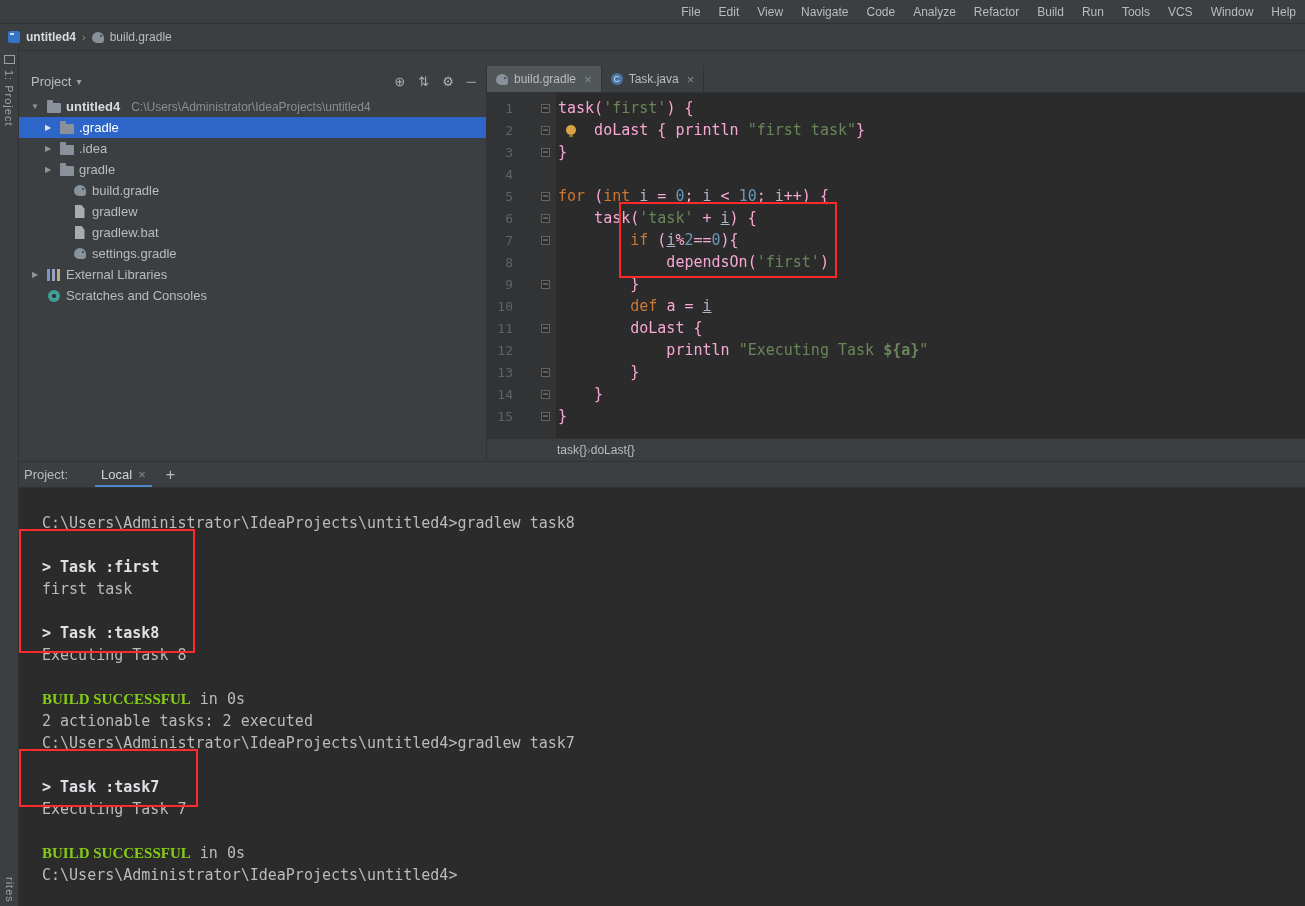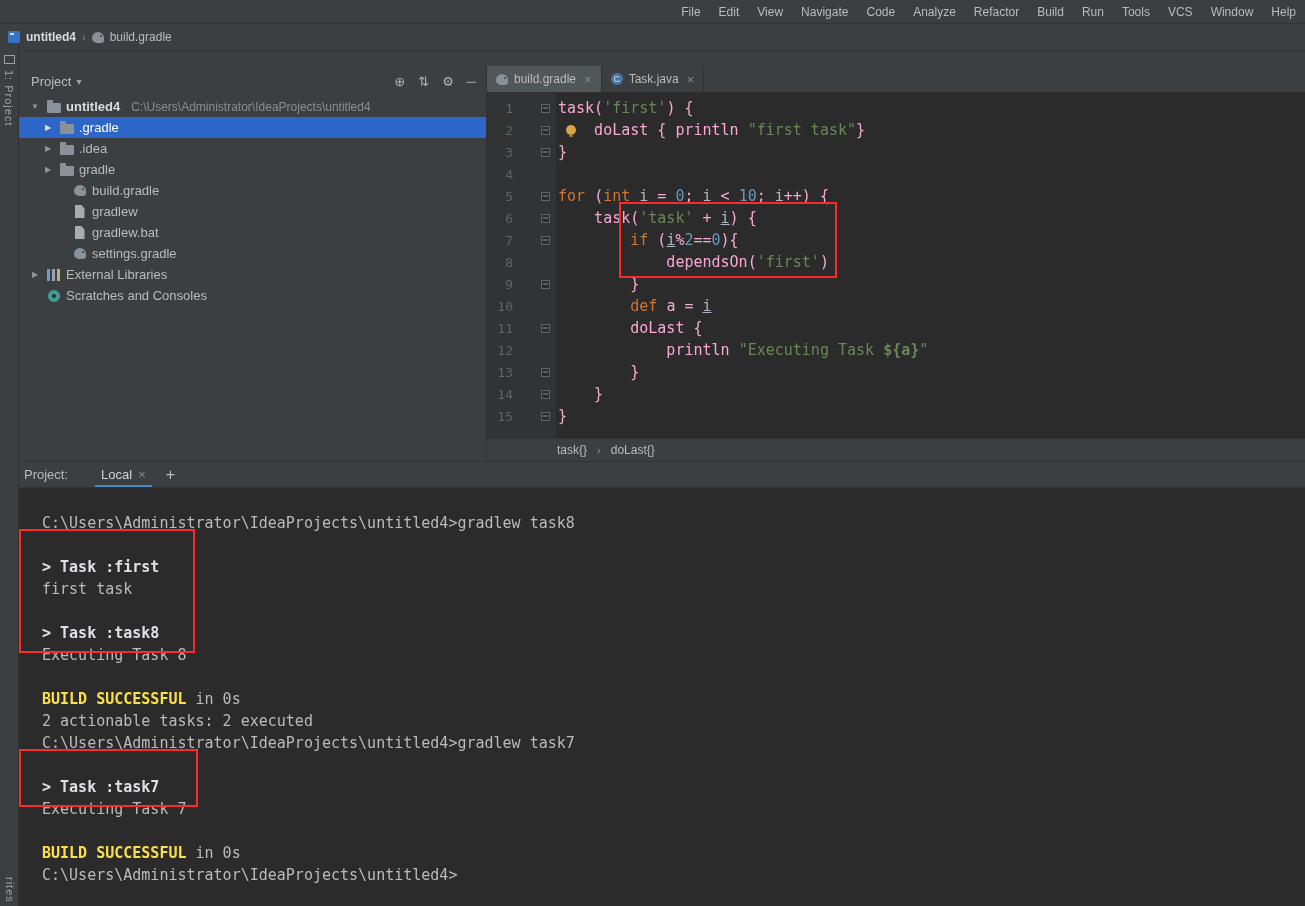--- a/index.html
+++ b/index.html
@@ -91,37 +91,37 @@
   .fold::after { content:''; position:absolute; left:1px; right:1px; top:50%; height:1px;
                  background:#8a9196; transform:translateY(-50%); }
   .code-text { white-space:pre; position:relative; padding-left:2px; flex:1; line-height:22px; }
   .tok-p { color:#f9a8d4; } .tok-k { color:#cc7832; } .tok-s { color:#6a8759; }
   .tok-n { color:#6897bb; } .tok-u { color:#a9b7c6; text-decoration:underline; }
   .tok-gv { color:#6a8759; font-weight:bold; }
   .bulb { position:absolute; left:10px; top:6px; width:10px; height:10px; border-radius:50%;
           background:#d9a343; }
   .bulb::after { content:''; position:absolute; left:3px; bottom:-2px; width:4px; height:2px; background:#8a7430; }
   .crumbs { height:23px; background:#3c3f41; border-top:1px solid #323232; display:flex;
-            align-items:center; gap:10px; padding-left:70px; font-size:12px; color:#bbbbbb; }
+            align-items:center; padding-left:70px; font-size:12px; color:#bbbbbb; }
 
   
   .terminal { height:466px; display:flex; flex-direction:column; border-top:1px solid #323232; }
   .term-header { height:26px; background:#3c3f41; display:flex; align-items:stretch;
                  border-bottom:1px solid #323232; padding-left:5px; }
   .term-label { font-size:13px; color:#bbbbbb; display:flex; align-items:center; margin-right:25px; }
   .term-tab { position:relative; display:flex; align-items:center; gap:6px; padding:0 8px;
               font-size:13px; color:#d0d3d6; }
   .term-tab::after { content:''; position:absolute; left:2px; right:2px; bottom:0; height:2px; background:#4a88c7; }
   .tclose { color:#848a8e; font-size:13px; }
   .tplus { display:flex; align-items:center; font-size:16px; color:#bbbbbb; margin-left:12px; }
   .term-body { flex:1; background:#2b2b2b; padding:24px 0 0 23px;
                font-family:"DejaVu Sans Mono", monospace; font-size:15px; }
   .tline { height:22px; line-height:22px; white-space:pre; }
   .t-plain { color:#bbbbbb; } .t-bold { color:#dfe1e5; font-weight:bold; }
-  .t-success { color:#fde047; font-weight:bold; }
+  .t-success { color:#84cc16; font-weight:bold;font-family:Liberation Serif, serif; }
 
   
   .red-box { position:absolute; border:2px solid #fb2b2b; z-index:20; pointer-events:none; }
   .box-editor { left:619px; top:202px; width:218px; height:76px; }
   .box-term1 { left:19px; top:529px; width:176px; height:124px; }
   .box-term2 { left:19px; top:749px; width:179px; height:58px; }
 </style>
 </head>
 <body>
 

